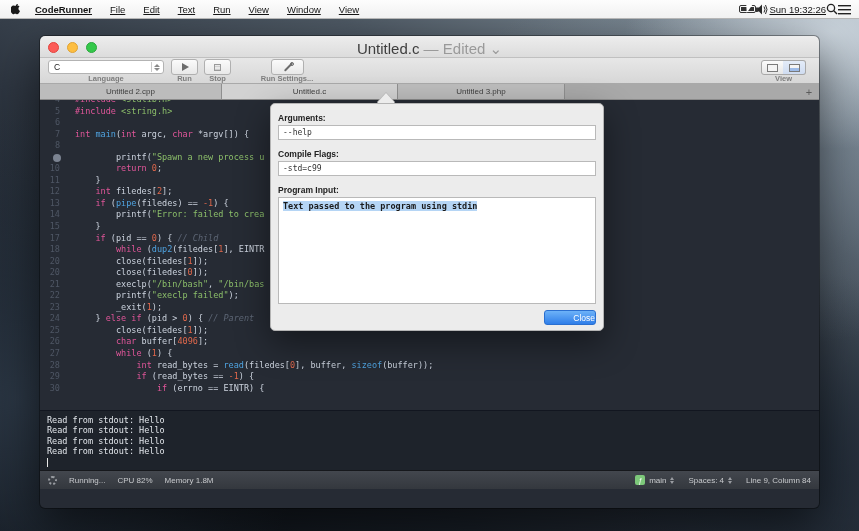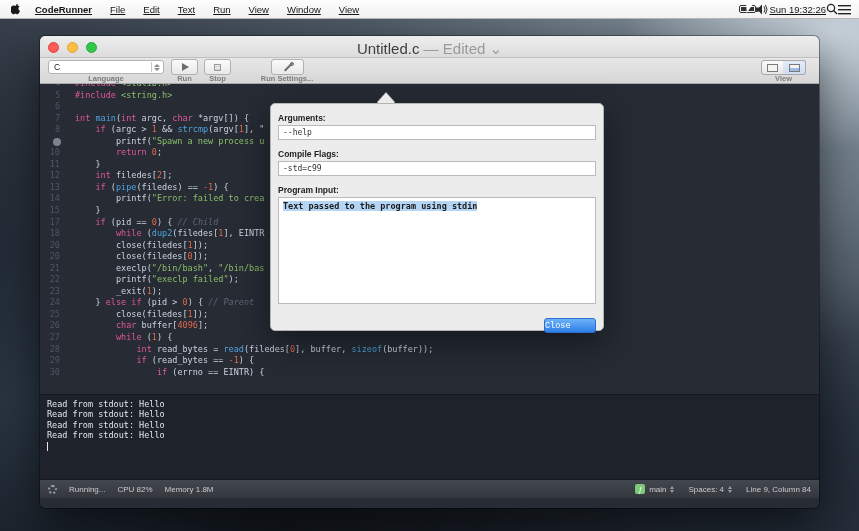--- a/index.html
+++ b/index.html
@@ -76,21 +76,21 @@
   .editor { position:relative; height:310px; background:#262b34; overflow:hidden;
     font-family:"DejaVu Sans Mono", monospace; font-size:8.5px; }
   .codepane { position:absolute; top:-6px; left:0; right:0; }
   .cline { display:flex; height:11.55px; line-height:11.55px; white-space:pre; }
   .gut { width:30px; flex:none; text-align:right; padding-right:10px; color:#4e5664; position:relative; }
   .gut .badge { position:absolute; right:9px; top:2px; width:8px; height:8px; border-radius:50%; background:#7b8391; }
   .ctext { padding-left:5px; }
   .tk-p { color:#ccd3de; } .tk-k { color:#e1569a; } .tk-f { color:#4fa3e0; }
   .tk-s { color:#8cbf6a; } .tk-n { color:#e0684c; } .tk-c { color:#5d6675; font-style:italic; }
   
-  .console { height:85px; background:#1e232b; border-top:1px solid #121620; padding:4px 0 0 7px;
+  .console { height:60px; background:#1e232b; border-top:1px solid #121620; padding:4px 0 0 7px;
     font-family:"DejaVu Sans Mono", monospace; font-size:8.5px; line-height:10.4px; color:#e2e6eb; }
   .caret { display:inline-block; width:1px; height:9px; background:#e8e8e8; vertical-align:text-bottom; }
   
   .statusbar { height:19px; background:linear-gradient(#43474e,#34383e); border-top:1px solid #16181c;
     display:flex; align-items:center; font-size:8px; color:#c8cacd; padding:0 8px; }
   .sb-left { display:flex; align-items:flex-end; gap:12px; }
   .spinner { width:9px; height:9px; border-radius:50%; border:2px dotted #9a9da2; }
   .sb-right { margin-left:auto; display:flex; align-items:center; gap:14px; }
   .fn-badge { width:10px; height:10px; border-radius:2px; background:#7dc87a; color:#fff; font-size:7px; font-style:italic; display:flex; align-items:center; justify-content:center; margin-right:4px; }
   .sb-pop { display:flex; align-items:center; }
@@ -106,21 +106,21 @@
     border-left:9px solid transparent; border-right:9px solid transparent; border-bottom:10px solid #ececec;
     filter:drop-shadow(0 -1px 0 #b4b4b4); }
   .pop-label { position:absolute; left:7px; font-size:8.5px; font-weight:bold; color:#222; }
   .pop-input { position:absolute; left:7px; width:318px; height:15px; background:#fff; border:1px solid #b9b9b9;
     font-family:"DejaVu Sans Mono", monospace; font-size:8px; color:#333; line-height:13px; padding-left:4px; }
   .pop-area { position:absolute; left:7px; top:93px; width:318px; height:107px; background:#fff; border:1px solid #b9b9b9;
     font-family:"DejaVu Sans Mono", monospace; font-size:8.5px; font-weight:bold; color:#1a1a1a; padding:3px 4px; }
   .pop-area .sel { background:#b5d5f5; }
   .close-btn { position:absolute; right:7px; top:206px; width:52px; height:15px; border-radius:3px;
     background:linear-gradient(#6db2f8,#2f7ee9); border:1px solid #2a6fd0; color:#fff; font-size:8.5px;
-    display:flex; align-items:center; justify-content:flex-start; font-family:Liberation Mono, monospace;margin-top:8px; }
+    display:flex; align-items:center; justify-content:flex-end; font-family:Liberation Sans, sans-serif; }
   
   .icon14 { display:block; }
 </style>
 </head>
 <body>
 
 <div class="screen">
 
   <div class="menubar">
     <div class="mb-left">
@@ -204,28 +204,35 @@
 
       <div class="view-seg left">
           <span class="vs-icon"></span>
         </div>
       <div class="view-seg right">
           <span class="vs-icon split"></span>
         </div>
       <div class="tb-label" style="left:721px; width:45px;">View</div>
     </div>
 
+    <div class="tabbar" id="tabbar">
+        <div class="tab inactive" style="width: 182px;">Untitled 2.cpp</div>
+        <div class="tab active" style="width: 176px;">Untitled.c</div>
+        <div class="tab inactive" style="width: 167px;">Untitled 3.php</div>
+        <div class="tab-rest"></div>
+        <div class="plus-btn">+</div>
+      </div>
 
     <div class="editor">
       <div class="codepane" id="codepane">
           <div class="cline"><span class="gut">4</span><span class="ctext"><span class="tk-k">#include</span><span class="tk-p"> </span><span class="tk-s">&lt;stdlib.h&gt;</span></span></div>
           <div class="cline"><span class="gut">5</span><span class="ctext"><span class="tk-k">#include</span><span class="tk-p"> </span><span class="tk-s">&lt;string.h&gt;</span></span></div>
           <div class="cline"><span class="gut">6</span><span class="ctext"></span></div>
           <div class="cline"><span class="gut">7</span><span class="ctext"><span class="tk-k">int</span><span class="tk-p"> </span><span class="tk-f">main</span><span class="tk-p">(</span><span class="tk-k">int</span><span class="tk-p"> argc, </span><span class="tk-k">char</span><span class="tk-p"> *argv[]) {</span></span></div>
-          <div class="cline"><span class="gut">8</span><span class="ctext"><span class="tk-p">    </span><span class="tk-k">if</span><span class="tk-p"> (argc &gt; </span><span class="tk-n">1</span><span class="tk-p"> &amp;&amp; </span><span class="tk-f">strcmp</span><span class="tk-p">(argv[</span><span class="tk-n">1</span><span class="tk-p">], "</span></span></div>
+          <div class="cline"><span class="gut">8</span></div>
           <div class="cline"><span class="gut"><span class="badge"></span></span><span class="ctext"><span class="tk-p">        printf(</span><span class="tk-s">"Spawn a new process u</span></span></div>
           <div class="cline"><span class="gut">10</span><span class="ctext"><span class="tk-p">        </span><span class="tk-k">return</span><span class="tk-p"> </span><span class="tk-n">0</span><span class="tk-p">;</span></span></div>
           <div class="cline"><span class="gut">11</span><span class="ctext"><span class="tk-p">    }</span></span></div>
           <div class="cline"><span class="gut">12</span><span class="ctext"><span class="tk-p">    </span><span class="tk-k">int</span><span class="tk-p"> filedes[</span><span class="tk-n">2</span><span class="tk-p">];</span></span></div>
           <div class="cline"><span class="gut">13</span><span class="ctext"><span class="tk-p">    </span><span class="tk-k">if</span><span class="tk-p"> (</span><span class="tk-f">pipe</span><span class="tk-p">(filedes) == </span><span class="tk-n">-1</span><span class="tk-p">) {</span></span></div>
           <div class="cline"><span class="gut">14</span><span class="ctext"><span class="tk-p">        printf(</span><span class="tk-s">"Error: failed to crea</span></span></div>
           <div class="cline"><span class="gut">15</span><span class="ctext"><span class="tk-p">    }</span></span></div>
           <div class="cline"><span class="gut">17</span><span class="ctext"><span class="tk-p">    </span><span class="tk-k">if</span><span class="tk-p"> (pid == </span><span class="tk-n">0</span><span class="tk-p">) { </span><span class="tk-c">// Child</span></span></div>
           <div class="cline"><span class="gut">18</span><span class="ctext"><span class="tk-p">        </span><span class="tk-k">while</span><span class="tk-p"> (</span><span class="tk-f">dup2</span><span class="tk-p">(filedes[</span><span class="tk-n">1</span><span class="tk-p">], EINTR</span></span></div>
           <div class="cline"><span class="gut">20</span><span class="ctext"><span class="tk-p">        close(filedes[</span><span class="tk-n">1</span><span class="tk-p">]);</span></span></div>

